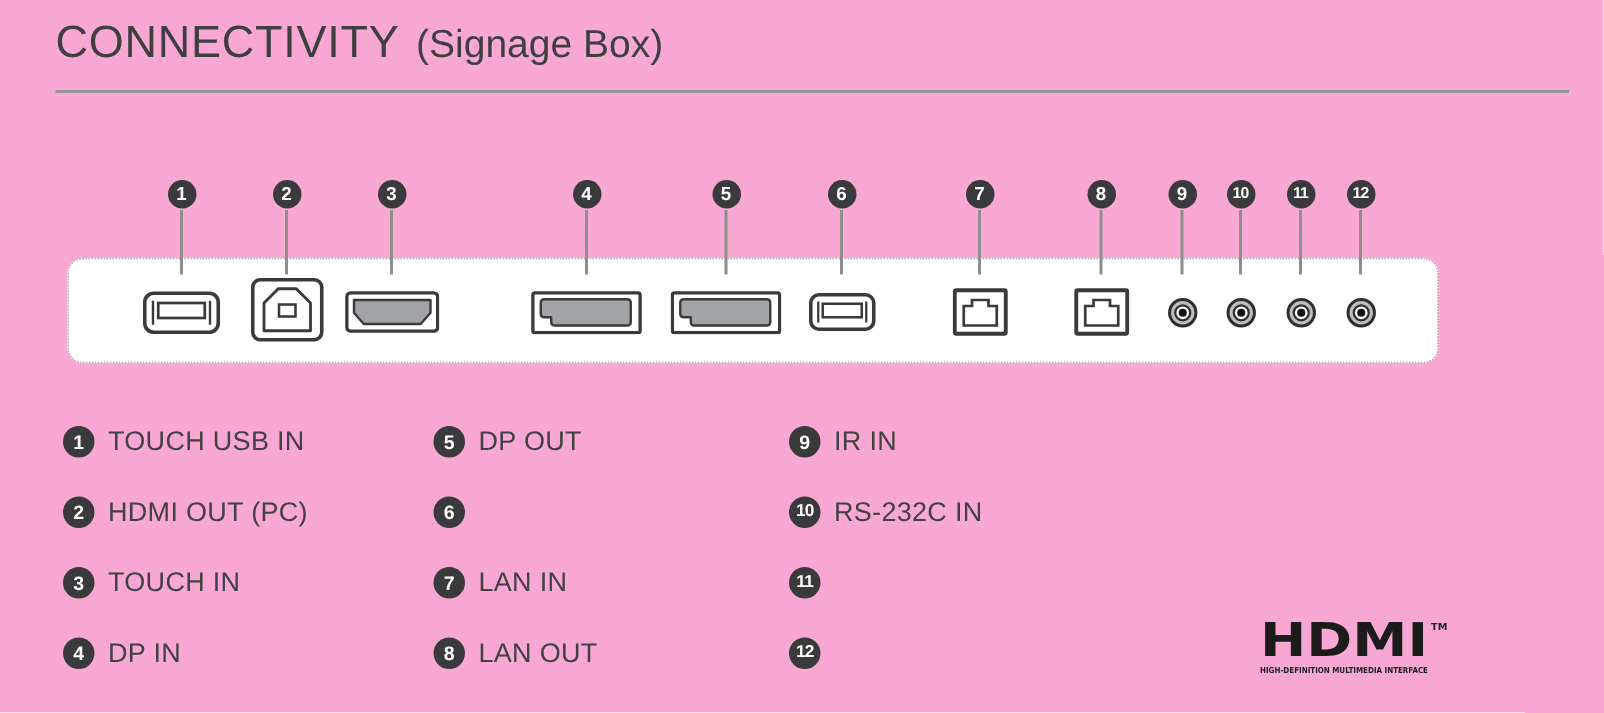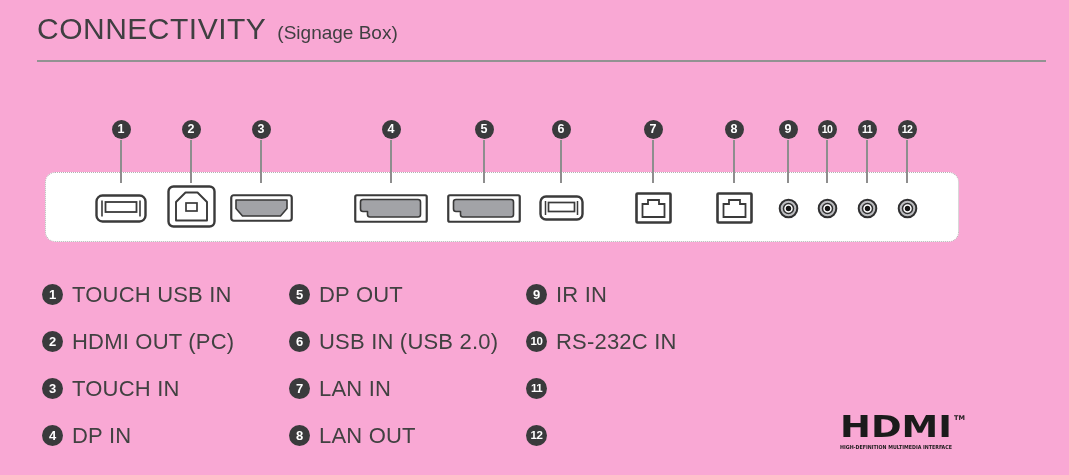--- a/index.html
+++ b/index.html
@@ -3,21 +3,21 @@
 <meta charset="utf-8">
 <style>
   html,body { margin:0; padding:0; background:#ffffff; }
   .page {
     position:relative; width:1069px; height:475px; background:#f9a8d4;
     font-family:"Liberation Sans", sans-serif; overflow:hidden;
   }
   
   .title-row { position:absolute; left:37px; top:12px; display:flex; align-items:baseline; gap:11px; color:#3f3f41; }
   .title    { font-size:30px; letter-spacing:0.5px; font-weight:400; }
-  .subtitle { font-size:19px; font-weight:400; }
+  .subtitle { font-size:26px; font-weight:400; }
   .rule { position:absolute; left:37px; top:60px; width:1009px; height:2px; background:#929292; }
 
   
   .panel {
     position:absolute; left:45px; top:172px; width:914px; height:70px;
     border:1.5px dotted #b1b1b1; border-radius:10px; box-sizing:border-box; background:#fff;
   }
 
   
   .cnum {
@@ -32,21 +32,21 @@
 
   
   .legend-col { position:absolute; top:284px; }
   .legend-row { display:flex; align-items:center; gap:9px; height:21px; margin-bottom:26px; }
   .lnum {
     flex:0 0 21px; width:21px; height:21px; border-radius:50%;
     background:#3a3a3c; color:#fff; font-size:13px; font-weight:bold;
     text-align:center; line-height:21px;
   }
   .lnum.two { font-size:11.5px; letter-spacing:-0.5px; }
-  .llabel { font-size:22px; color:#414141; white-space:nowrap; letter-spacing:0.2px; }
+  .llabel { font-size:18px; color:#414141; white-space:nowrap; letter-spacing:0.2px; }
 
   
   .hdmi { position:absolute; left:840px; top:411px; }
   .hdmi text { font-family:"DejaVu Sans", sans-serif; fill:#1b1b1b; font-weight:bold; }
 </style>
 </head>
 <body>
 
 <div class="page">
 
@@ -170,21 +170,20 @@
     </div>
   </div>
 
   <div class="legend-col" style="left:289px">
     <div class="legend-row">
       <span class="lnum">5</span>
       <span class="llabel">DP OUT</span>
     </div>
     <div class="legend-row">
       <span class="lnum">6</span>
-      <span class="llabel">USB IN (USB 2.0)</span>
     </div>
     <div class="legend-row">
       <span class="lnum">7</span>
       <span class="llabel">LAN IN</span>
     </div>
     <div class="legend-row">
       <span class="lnum">8</span>
       <span class="llabel">LAN OUT</span>
     </div>
   </div>

